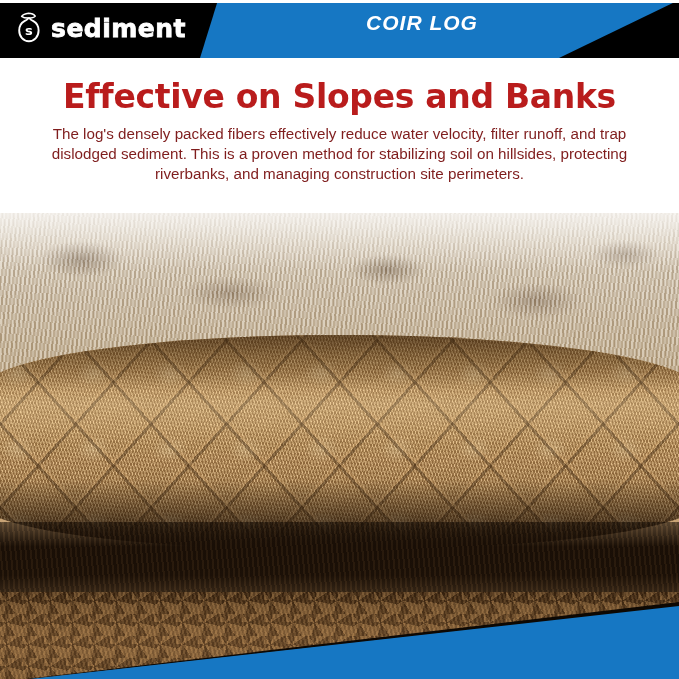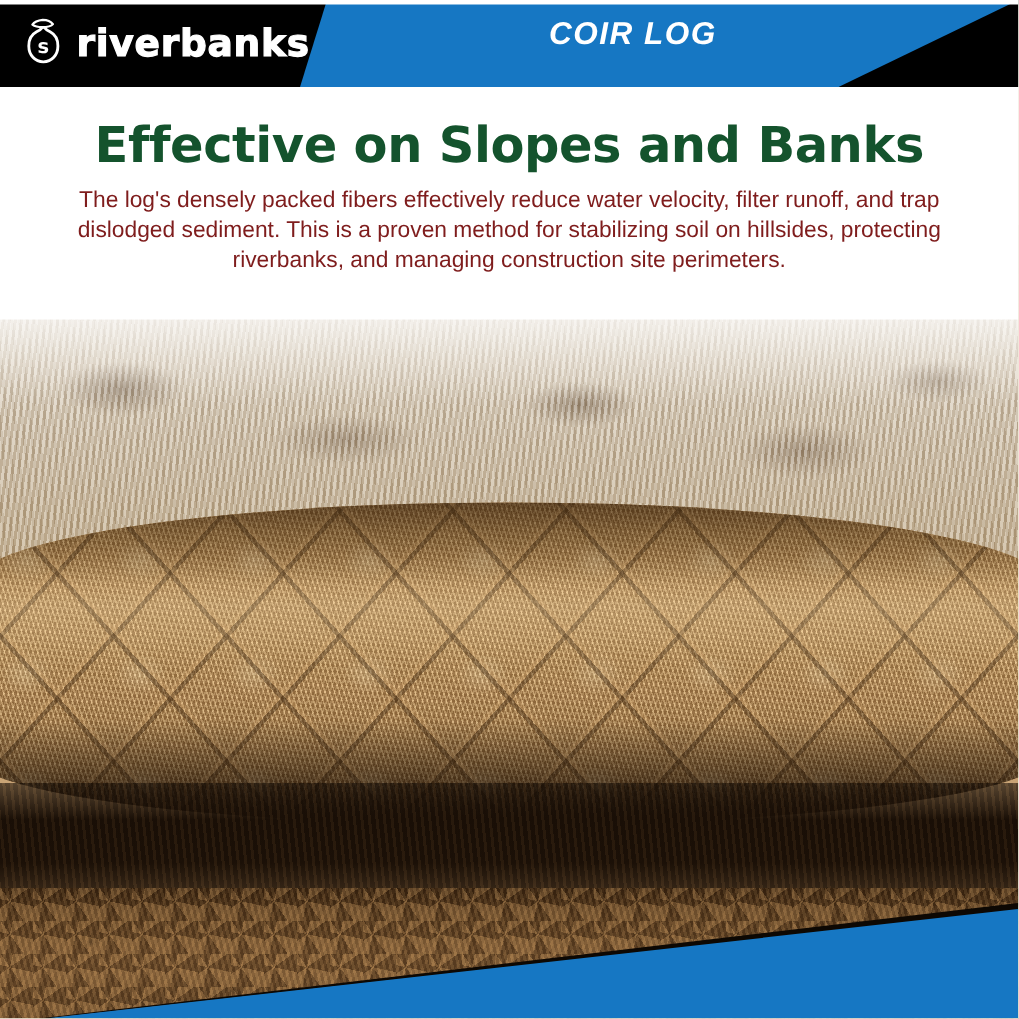--- a/index.html
+++ b/index.html
@@ -89,21 +89,21 @@
     position: absolute;
     top: 58px; left: 0;
     width: 679px;
     height: 155px;
     background: #ffffff;
     z-index: 20;
     text-align: center;
   }
   .headline {
     margin: 22px 0 0 0;
-    color: #14532d;
+    color: #b91c1c;
     font-family: "DejaVu Sans", sans-serif;
     font-weight: 700;
     font-size: 33px;
     line-height: 1.05;
     letter-spacing: -0.3px;
   }
   .subcopy {
     margin: 9px auto 0 auto;
     width: 590px;
     color: #7f1d1d;
@@ -276,21 +276,21 @@
   <div class="header">
     <div class="header-blue"></div>
     <div class="header-right-black"></div>
 
     <div class="logo-wrap">
       <svg class="logo-icon" viewBox="0 0 30 34">
         <path d="M12.5 2.2 C9.0 2.6 6.4 4.2 5.6 5.4 C6.9 6.4 9.4 7.1 12.2 7.1 C15.6 7.1 18.4 6.2 19.3 5.1 C18.2 3.6 15.6 2.2 12.5 2.2 Z" fill="none" stroke="#ffffff" stroke-width="1.5" stroke-linejoin="round"></path>
         <path d="M12.3 7.2 C11.4 8.4 10.0 9.4 8.4 10.2 C5.2 11.9 3.2 15.4 3.2 19.6 C3.2 25.6 7.3 30.2 12.9 30.2 C18.5 30.2 22.6 25.6 22.6 19.6 C22.6 15.4 20.6 11.9 17.4 10.2 C15.8 9.4 14.4 8.4 13.5 7.2 Z" fill="none" stroke="#ffffff" stroke-width="1.9" stroke-linejoin="round"></path>
         <text x="12.9" y="24.4" text-anchor="middle" font-family="DejaVu Sans, sans-serif" font-size="13" font-weight="700" fill="#ffffff">s</text>
       </svg>
-      <span class="logo-text">riverbanks</span>
+      <span class="logo-text">sediment</span>
     </div>
 
     <div class="header-title">COIR LOG</div>
   </div>
   <div class="edge-top-white"></div>
 
   <div class="textblock">
     <h1 class="headline">Effective on Slopes and Banks</h1>
     <p class="subcopy">The log's densely packed fibers effectively reduce water velocity, filter runoff, and trap dislodged sediment. This is a proven method for stabilizing soil on hillsides, protecting riverbanks, and managing construction site perimeters.</p>
   </div>

